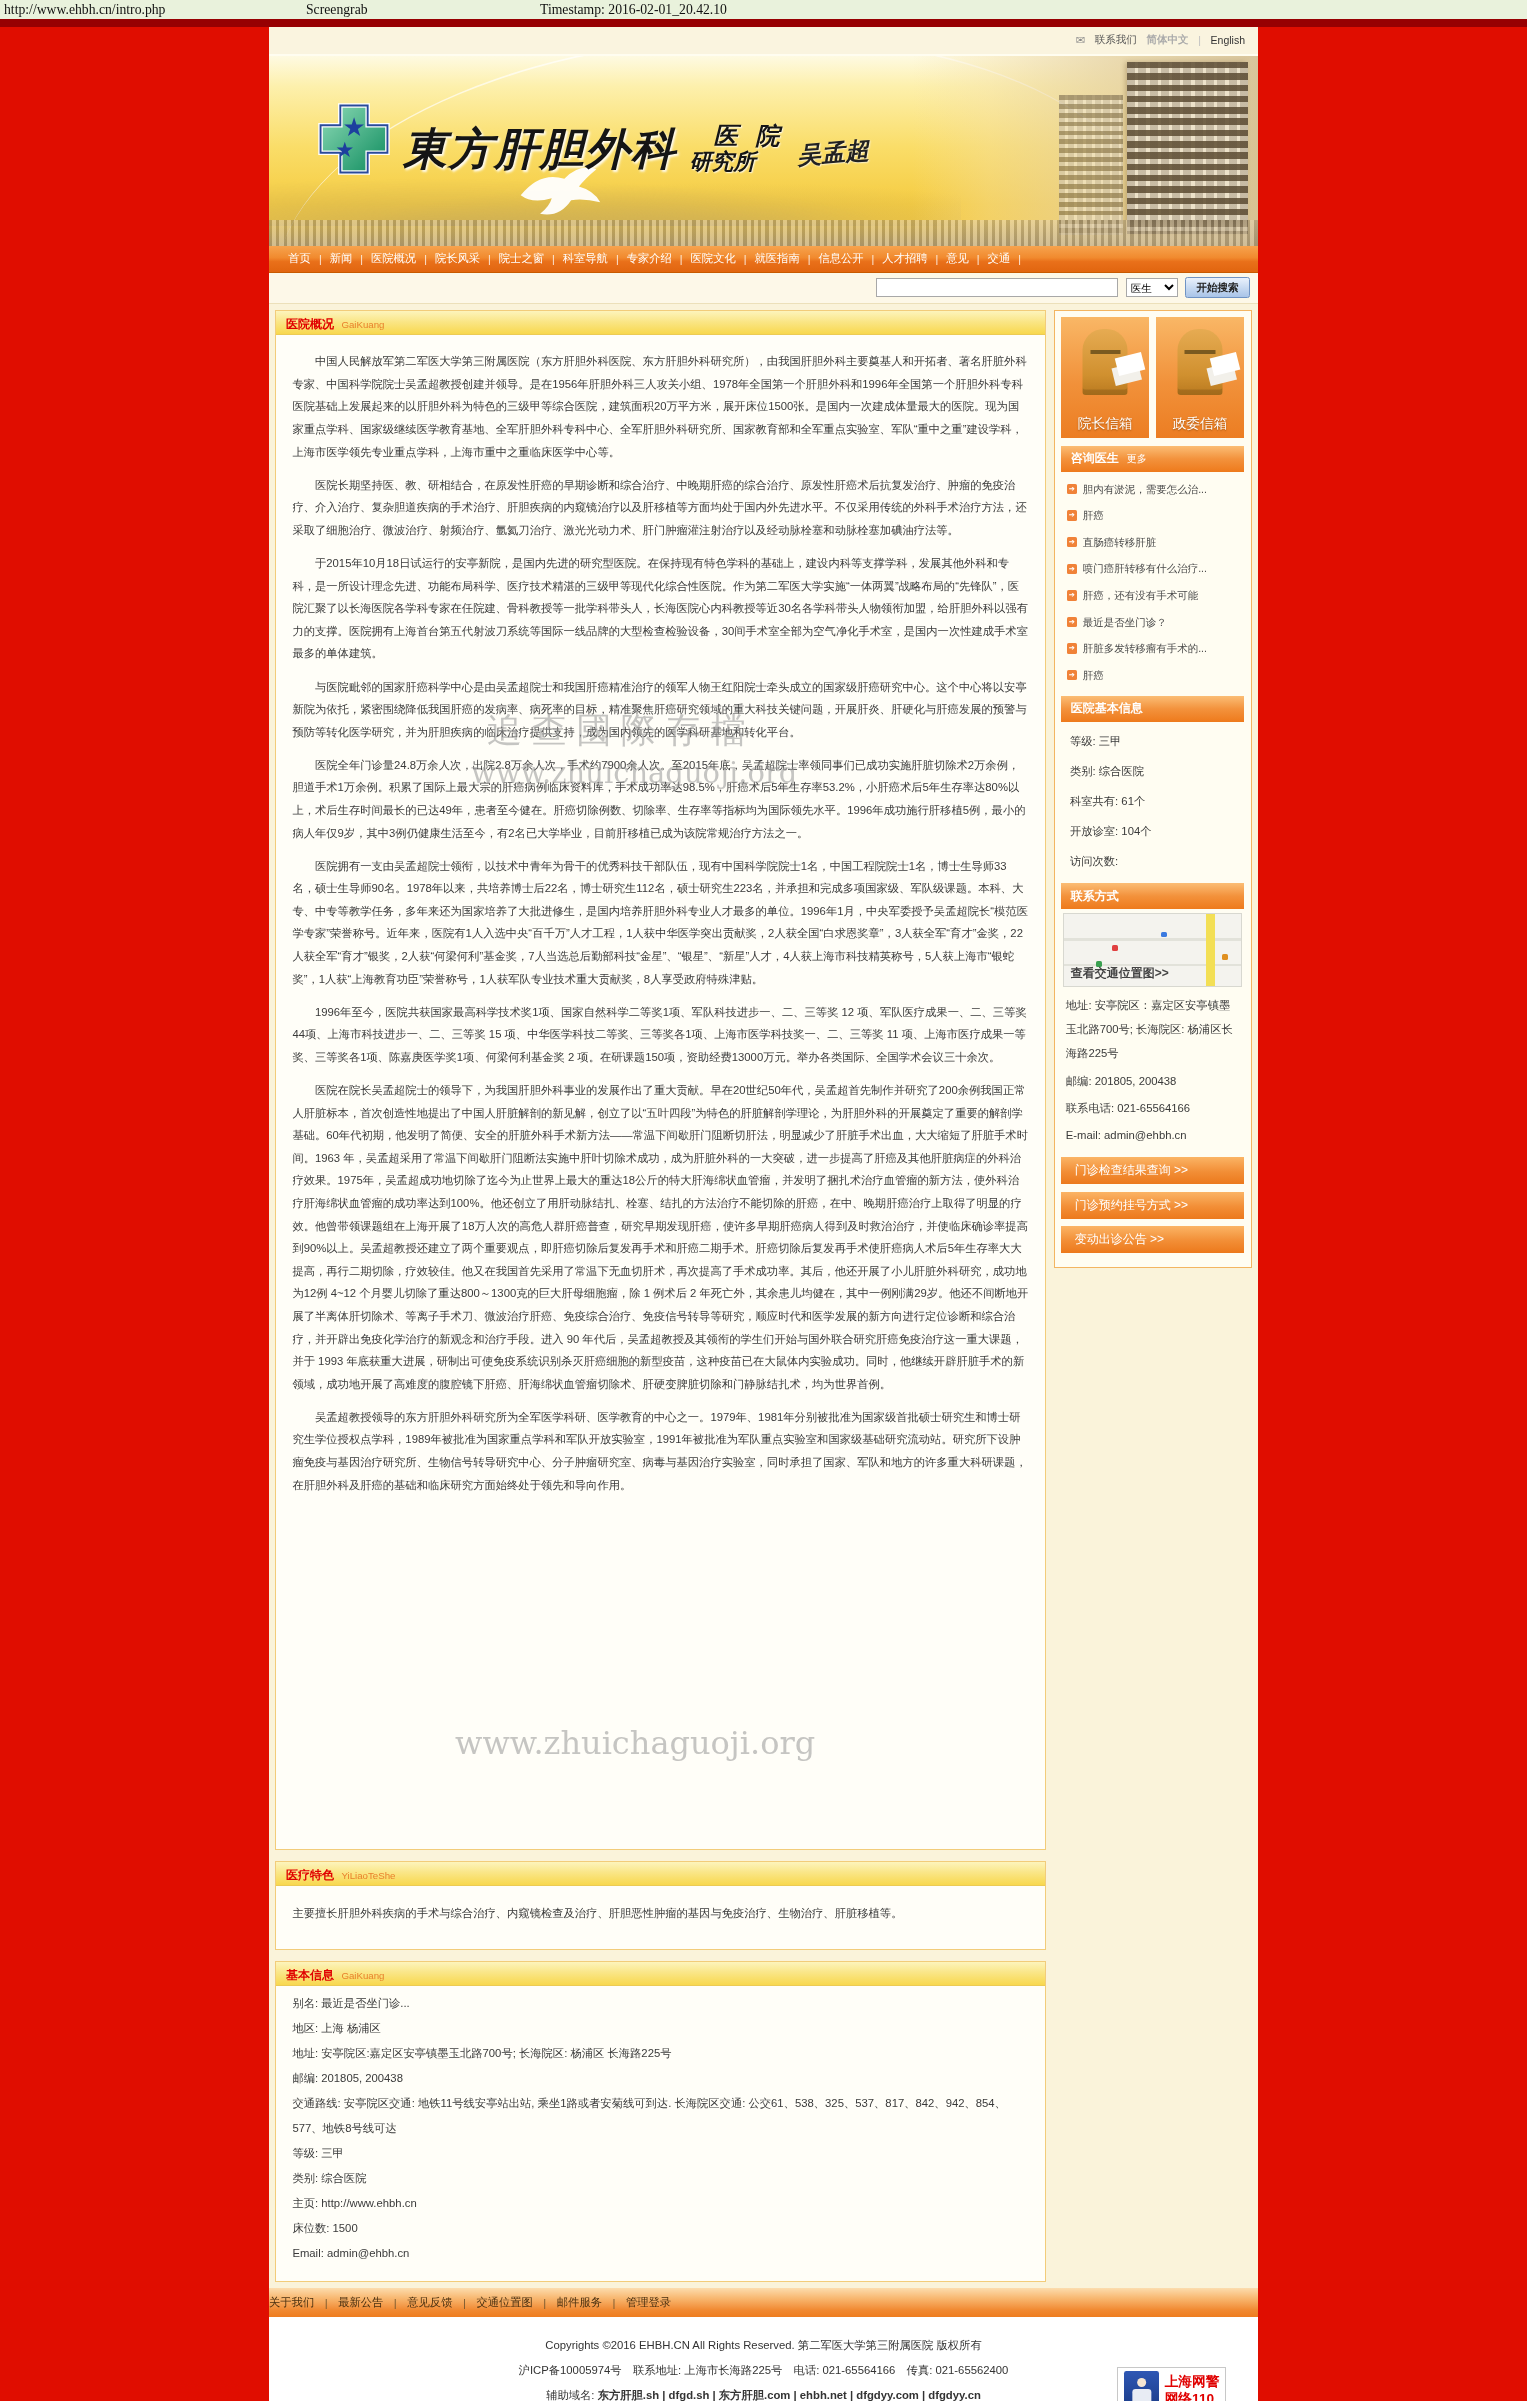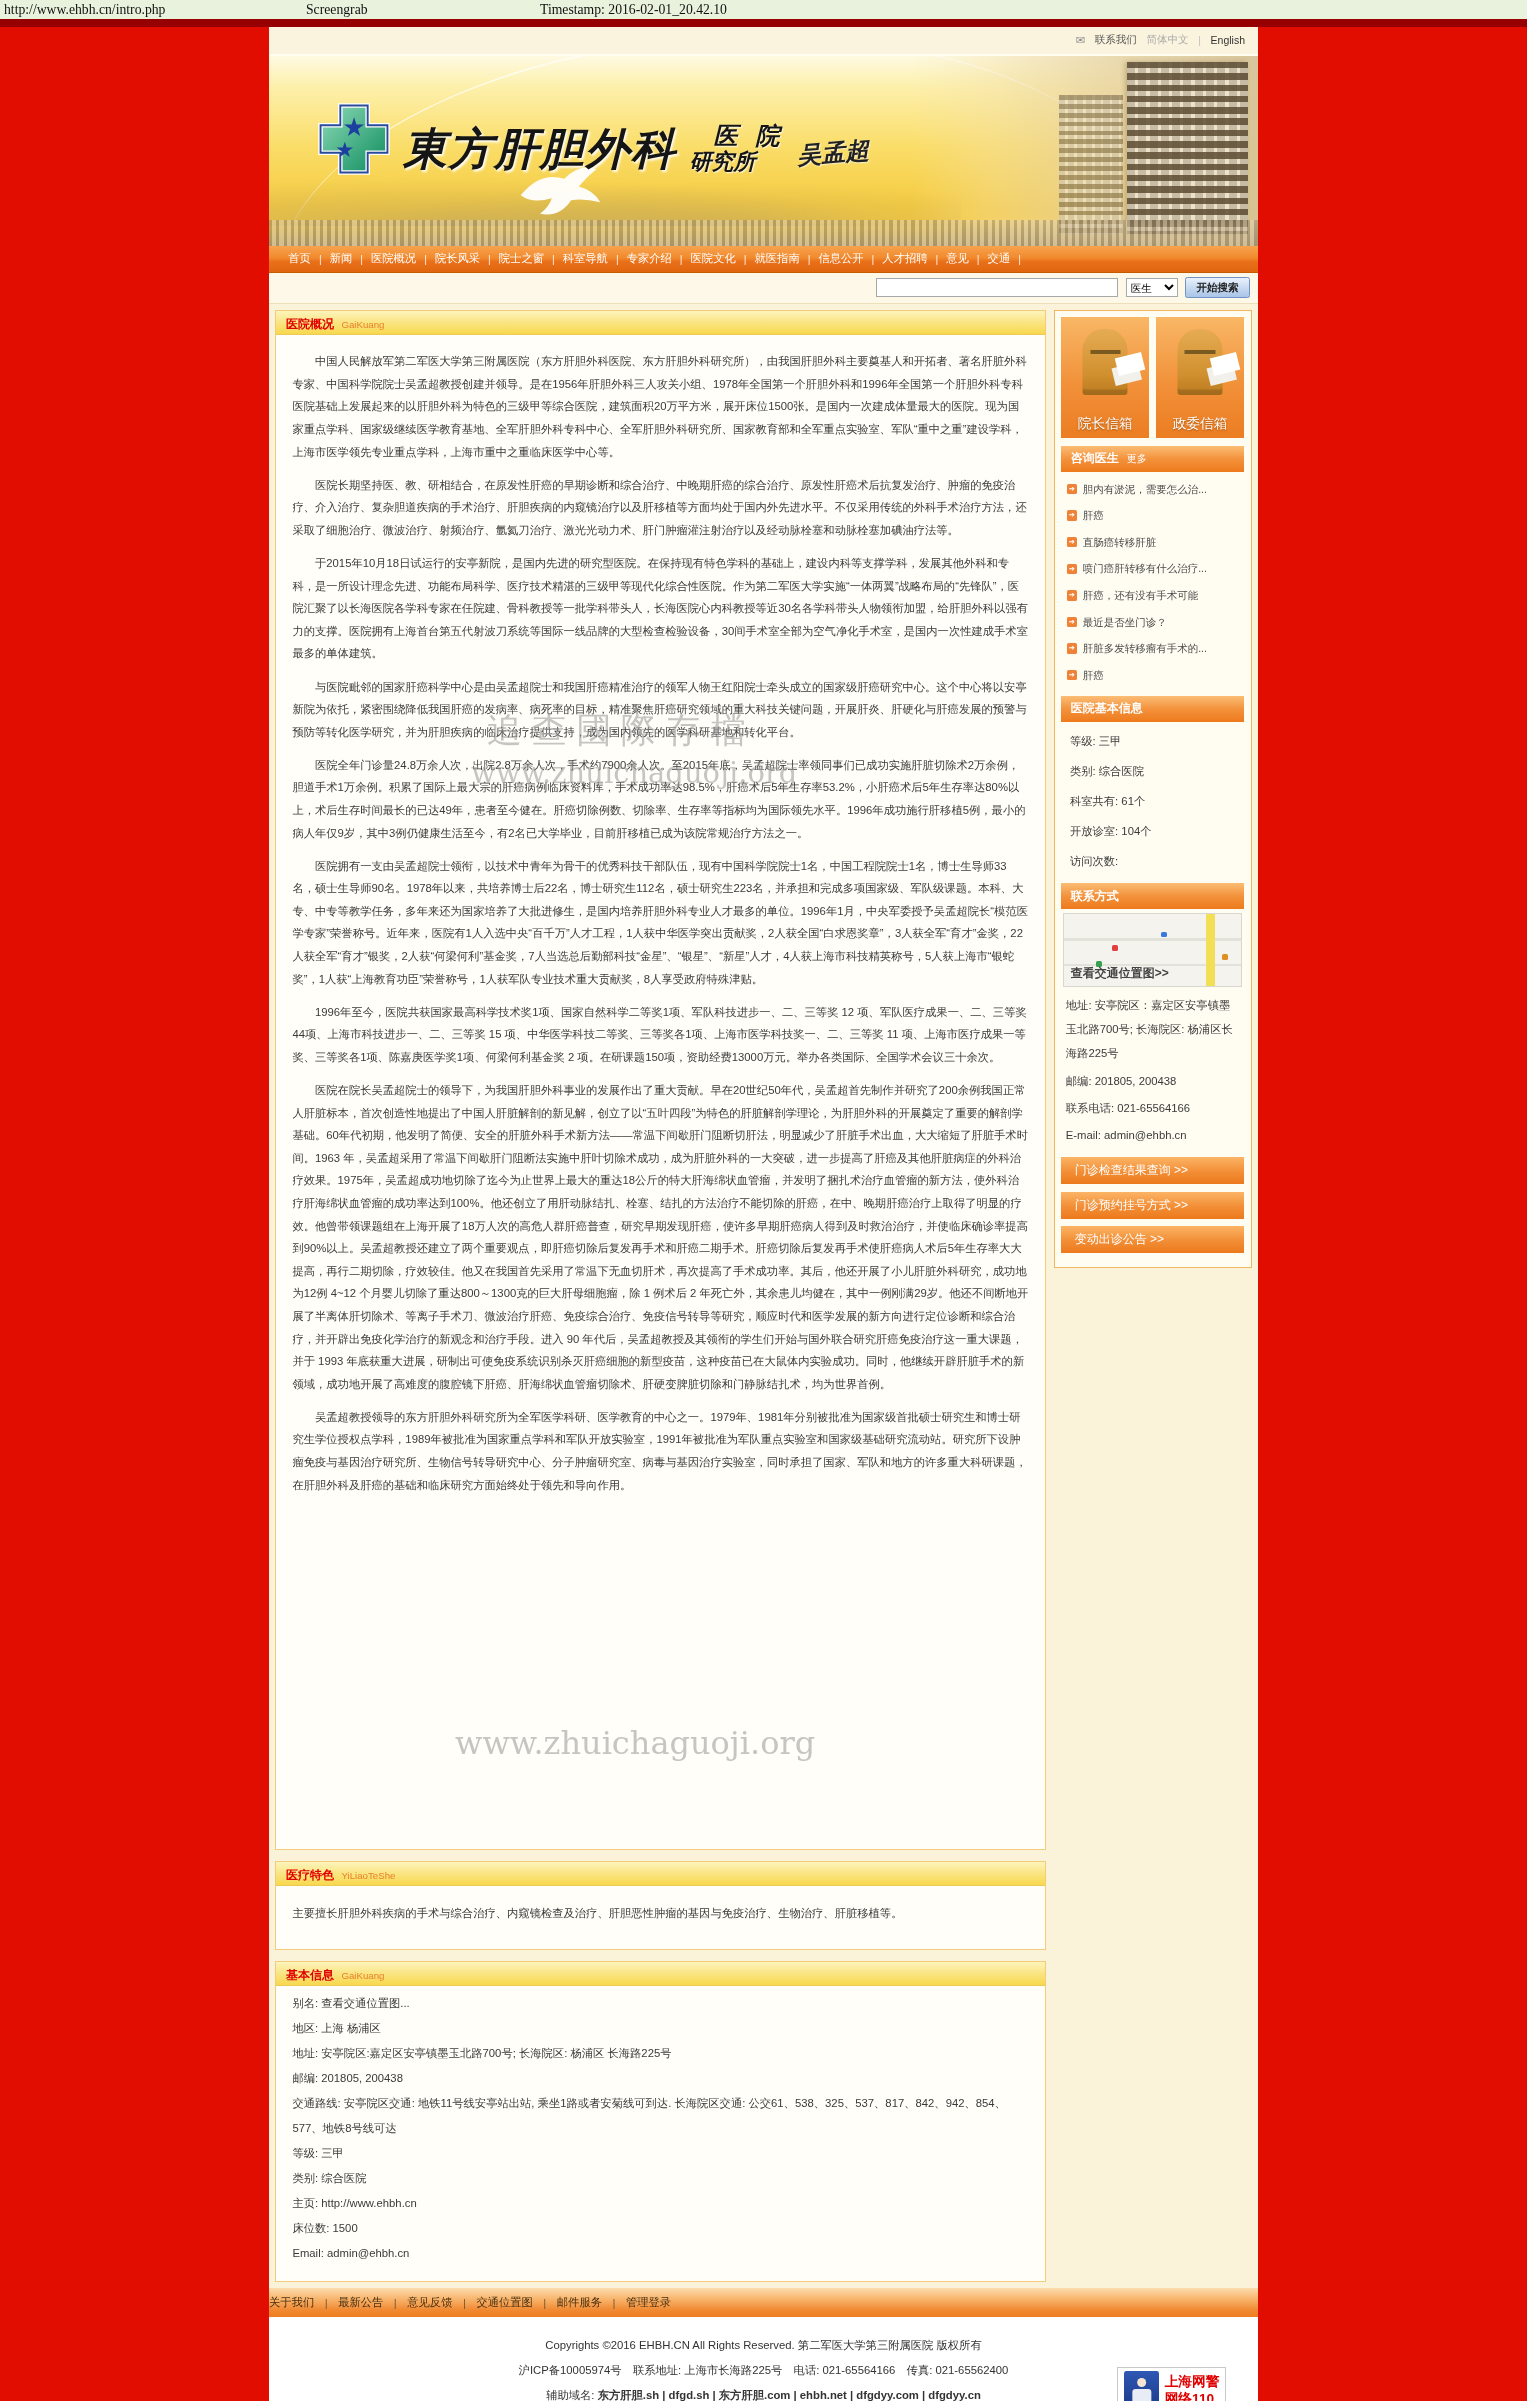--- a/index.html
+++ b/index.html
@@ -17,21 +17,21 @@
   .maroon { height: 7.3px; background: #970002; }
 
   
   .content { width: 989px; margin: 0 auto; background:#faf3da; }
 
   
   .utility { height: 27px; background:#faf4df; display:flex; align-items:center;
     justify-content:flex-end; gap:9.7px; padding-right:13px; font-size:10.5px; }
   .utility .mail-ic { color:#8a8a8a; font-size:11.3px; }
   .utility .u-contact { color:#555; text-decoration:none; cursor:pointer; }
-  .utility .u-cn { color:#aaa; cursor:pointer; }
+  .utility .u-cn { color:#aaa; cursor:pointer;font-weight:bold; }
   .utility .u-div { color:#c0c0c0; }
   .utility .u-en { color:#333; cursor:pointer; }
 
   
   .banner { height: 192px; position: relative; overflow: hidden; border-top:2.4px solid #fffdf0;
     background: linear-gradient(180deg,#fefae2 0%, #fdf0ac 16%, #fadd68 48%, #f5cc42 78%, #f2c63c 100%); }
   .swoosh { position:absolute; right:97px; bottom:-242px; width:886px; height:451px;
     border-radius:50%; border-top:2.4px solid rgba(255,255,255,.65); transform:rotate(-4deg); }
   .mountain { position:absolute; bottom:19.3px; left:0; width:70%; height:56px;
     background: radial-gradient(ellipse at 25% 100%, rgba(170,150,105,.45), transparent 60%),
@@ -277,21 +277,21 @@
           <p class="para" style="text-indent:0">主要擅长肝胆外科疾病的手术与综合治疗、内窥镜检查及治疗、肝胆恶性肿瘤的基因与免疫治疗、生物治疗、肝脏移植等。</p>
         </div>
       </div>
 
       <div class="box">
         <div class="box-header">
           <span class="cn">基本信息</span>
           <span class="py">GaiKuang</span>
         </div>
         <div class="box-body">
-          <div class="info-row">别名: 查看交通位置图...</div>
+          <div class="info-row">别名: 最近是否坐门诊...</div>
           <div class="info-row">地区: 上海 杨浦区</div>
           <div class="info-row">地址: 安亭院区:嘉定区安亭镇墨玉北路700号; 长海院区: 杨浦区 长海路225号</div>
           <div class="info-row">邮编: 201805, 200438</div>
           <div class="info-row">交通路线: 安亭院区交通: 地铁11号线安亭站出站, 乘坐1路或者安菊线可到达. 长海院区交通: 公交61、538、325、537、817、842、942、854、577、地铁8号线可达</div>
           <div class="info-row">等级: 三甲</div>
           <div class="info-row">类别: 综合医院</div>
           <div class="info-row">主页: http://www.ehbh.cn</div>
           <div class="info-row">床位数: 1500</div>
           <div class="info-row">Email: admin@ehbh.cn</div>
         </div>

